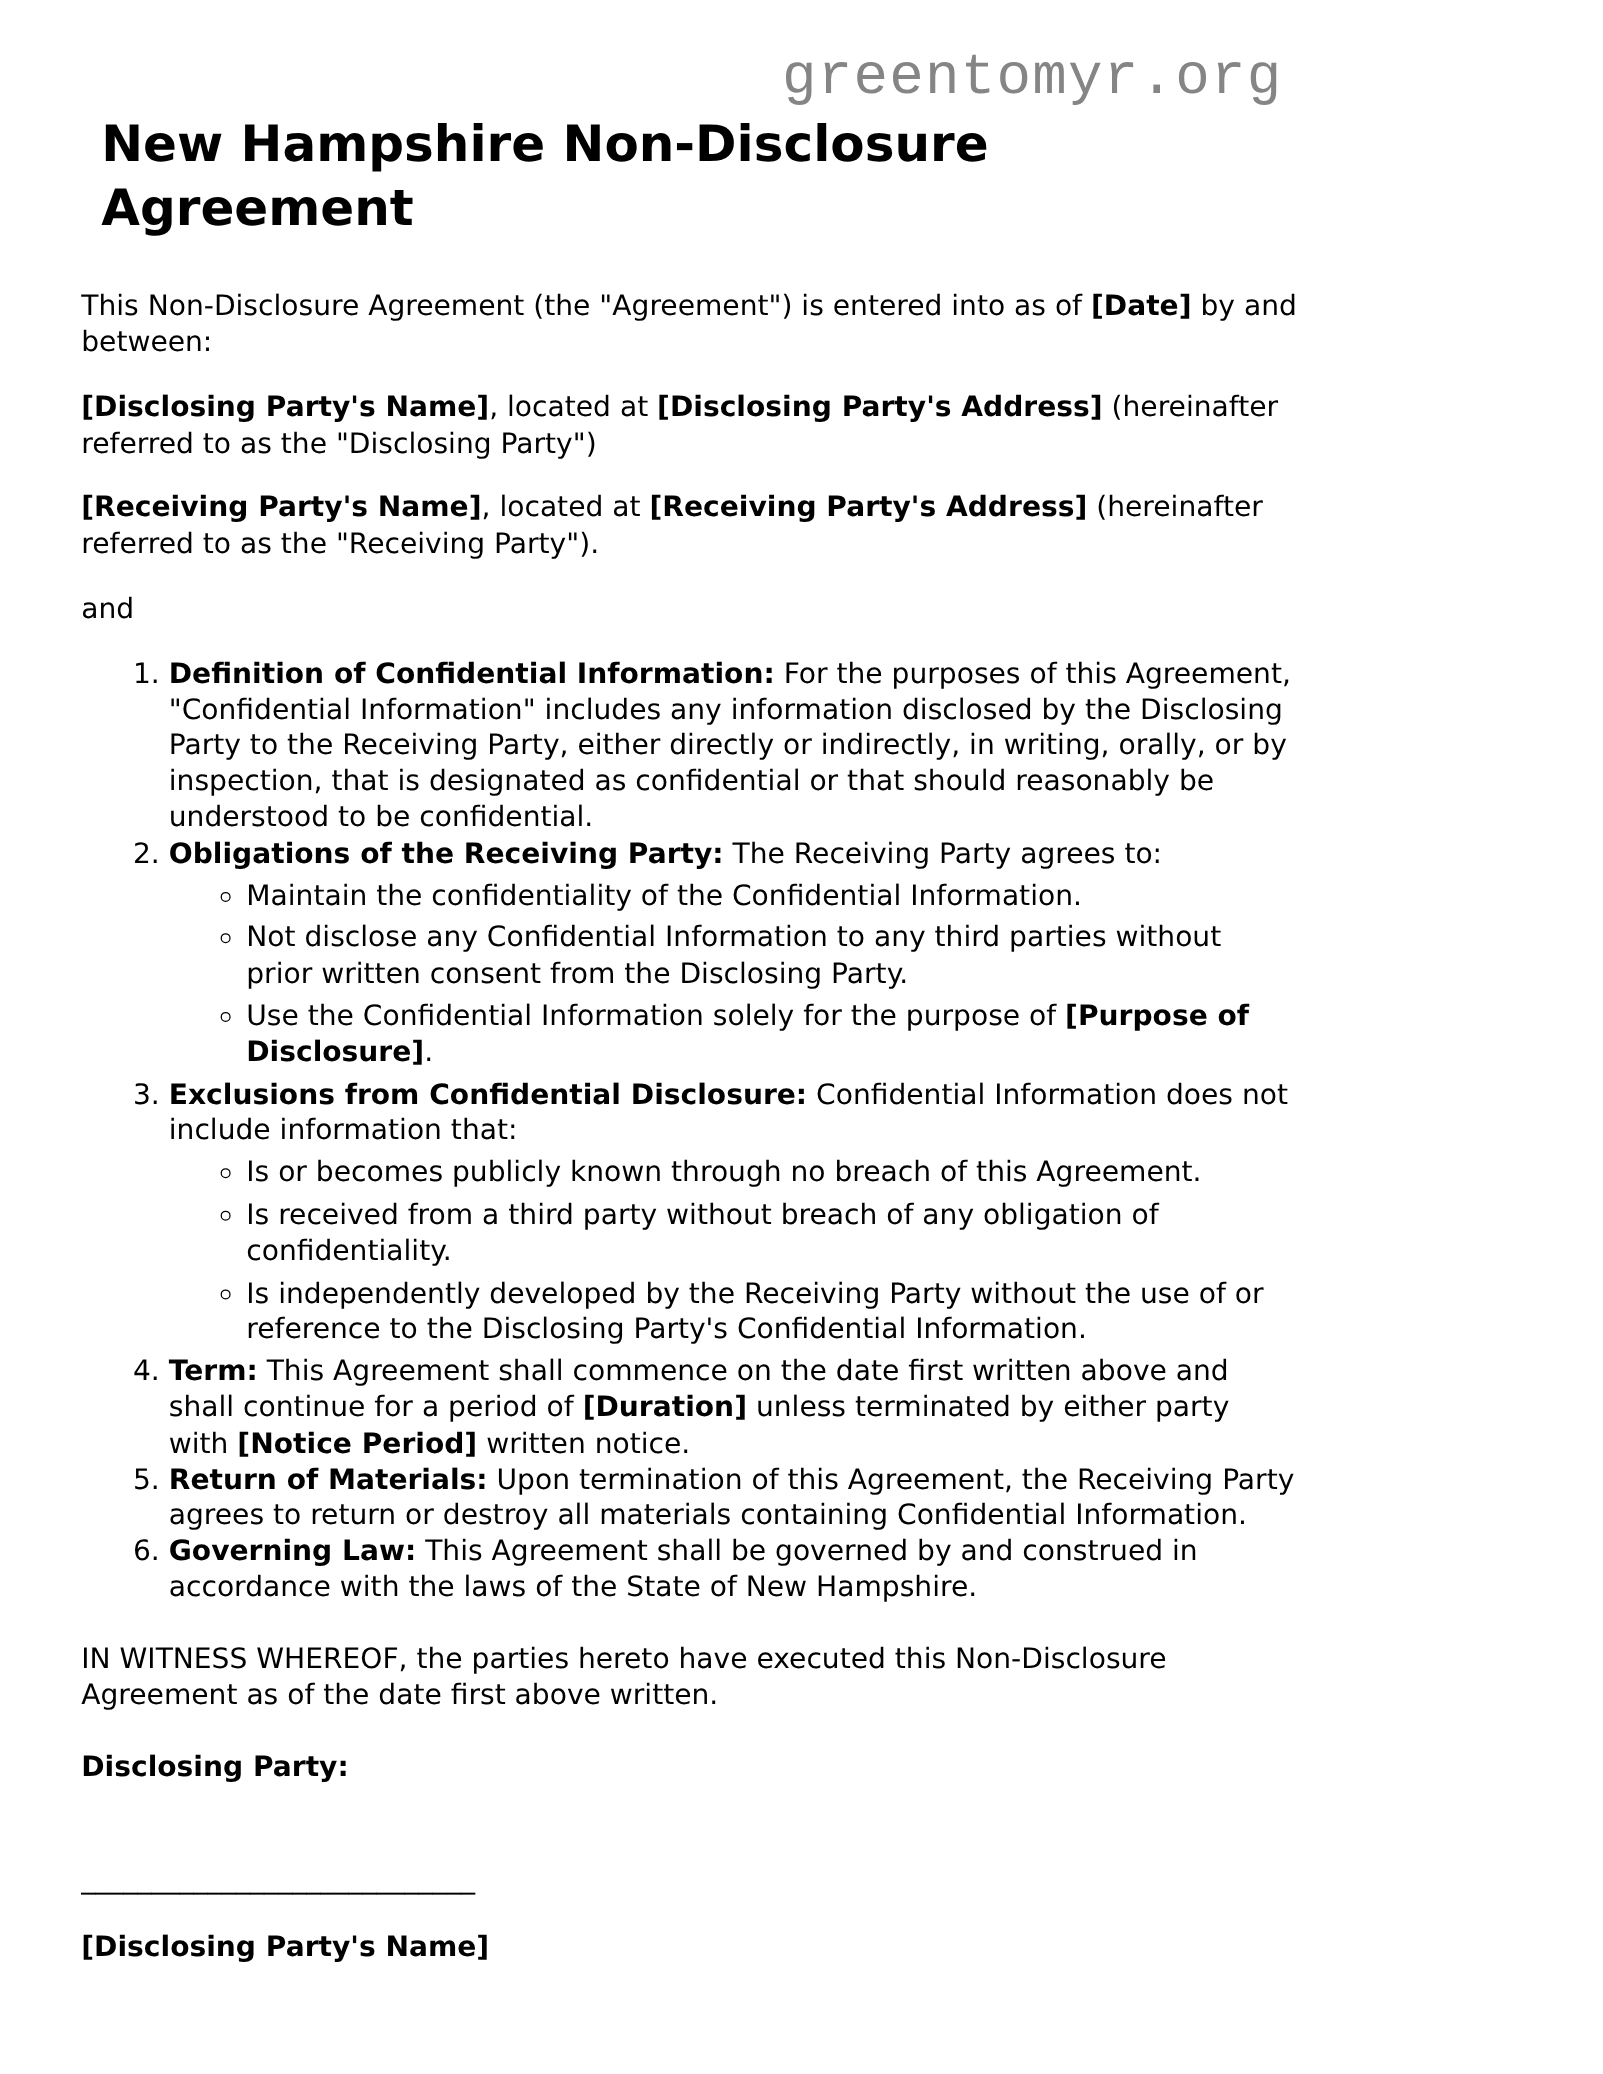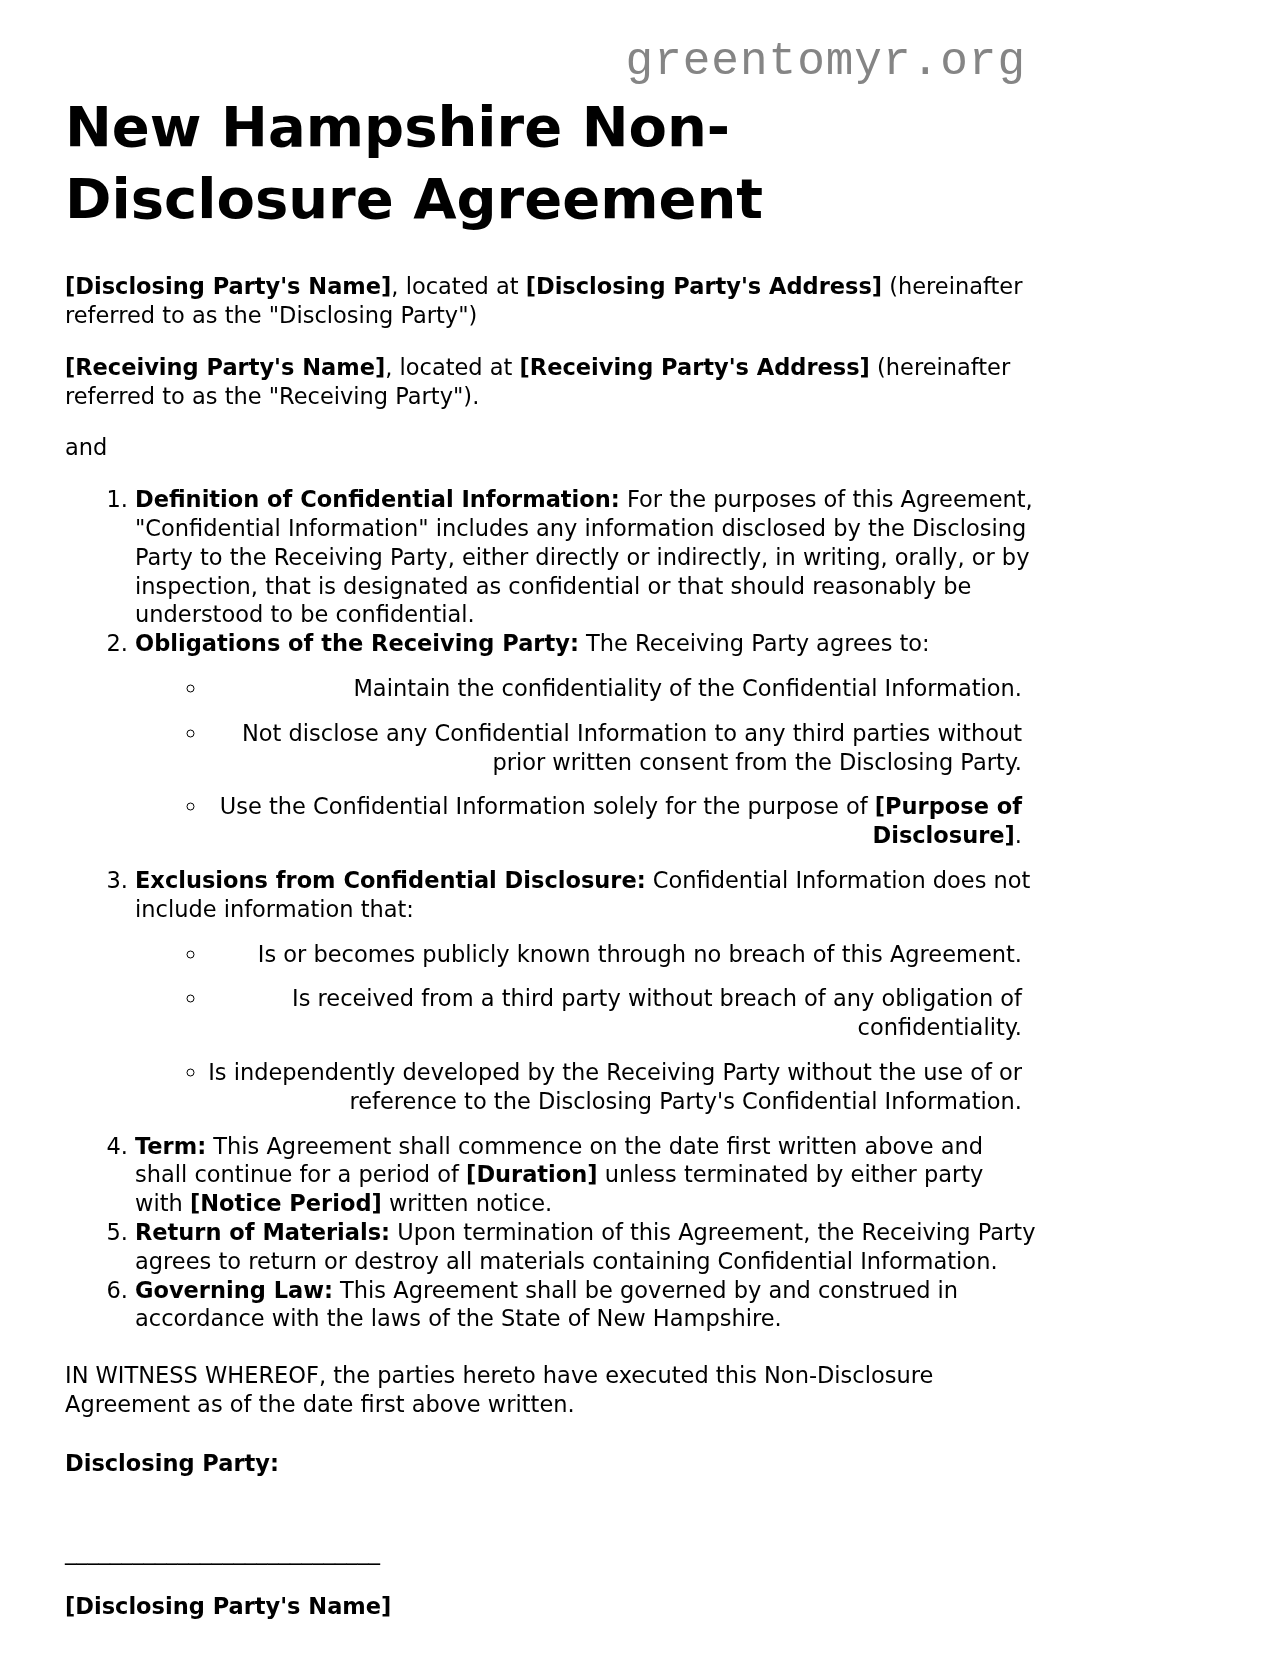--- a/index.html
+++ b/index.html
@@ -19,54 +19,55 @@
     text-align: right;
     font-family: "Liberation Mono", "DejaVu Sans Mono", monospace;
     font-size: 46px;
     line-height: 1.15;
     color: #858585;
     letter-spacing: 1px;
     padding-right: 12px;
     white-space: nowrap;
   }
   h1.doc-title {
-    font-size: 56px;
+    font-size: 40px;
     line-height: 1.28;
     font-weight: bold;
-    margin: 2px 0 38px 0;
+    margin: 2px 0 38px 16px;
     max-width: 980px;
     color: #000000;
   }
   p { margin: 23px 0; }
   ol.clauses {
     margin: 23px 0;
     padding-left: 70px;
   }
   ol.clauses > li { margin: 0; padding: 0; }
   ul.sub-list {
     list-style-type: circle;
     margin: 0;
     padding-left: 57px;
   }
-  ul.sub-list > li { margin: 16px; padding: 0; text-align: right; }
+  ul.sub-list > li { margin: 5px; padding: 0; }
   .witness { margin-top: 28px; }
   .party-label { margin-top: 30px; font-weight: bold; }
   .signature-line { margin-top: 60px; letter-spacing: 0; }
   .party-name { margin-top: 26px; font-weight: bold; }
   strong { font-weight: bold; }
 </style>
 </head>
 <body>
 
 <div class="page">
 
   <div class="watermark">greentomyr.org</div>
 
   <h1 class="doc-title">New Hampshire Non-Disclosure Agreement</h1>
 
+  <p><span>This Non-Disclosure Agreement (the "Agreement") is entered into as of </span><strong>[Date]</strong><span> by and between:</span></p>
 
   <p><strong>[Disclosing Party's Name]</strong><span>, located at </span><strong>[Disclosing Party's Address]</strong><span> (hereinafter referred to as the "Disclosing Party")</span></p>
 
   <p><strong>[Receiving Party's Name]</strong><span>, located at </span><strong>[Receiving Party's Address]</strong><span> (hereinafter referred to as the "Receiving Party").</span></p>
 
   <p><span>and</span></p>
 
 
   <ol class="clauses">
     <li><strong>Definition of Confidential Information:</strong><span> For the purposes of this Agreement, "Confidential Information" includes any information disclosed by the Disclosing Party to the Receiving Party, either directly or indirectly, in writing, orally, or by inspection, that is designated as confidential or that should reasonably be understood to be confidential.</span></li>

